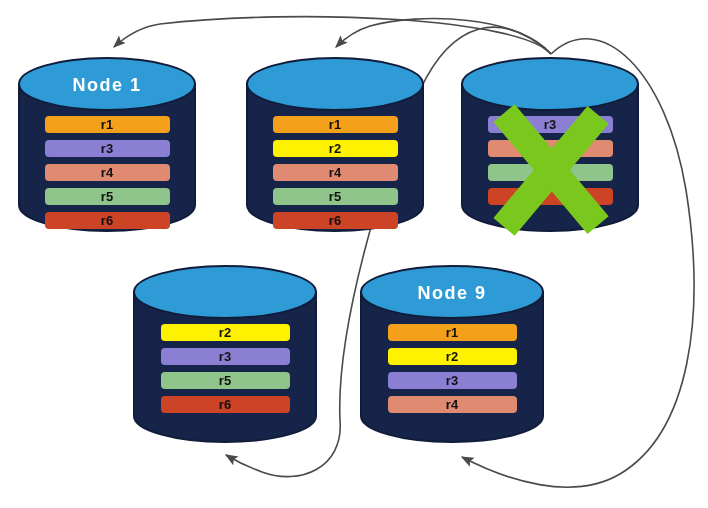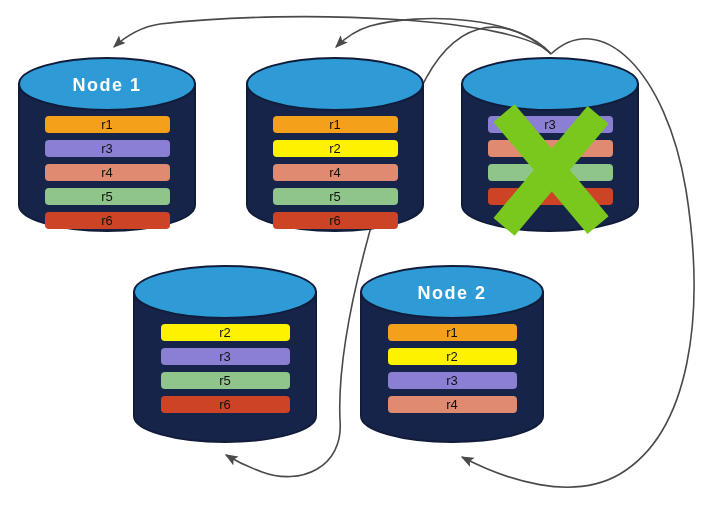--- a/index.html
+++ b/index.html
@@ -49,21 +49,21 @@
     position: absolute;
     left: 0;
     width: 100%;
   }
   .row {
     position: relative;
     margin: 0 auto;
     border-radius: 4px;
     text-align: center;
     color: #111111;
-    font-weight: normal;
+    font-weight: bold;
     font-size: 13px;
     line-height: 17px;
     height: 17px;
   }
   .row + .row {
     margin-top: 7px;
   }
   .x-overlay {
     position: absolute;
     pointer-events: none;
@@ -144,21 +144,21 @@
           <div class="row" style="background: rgb(139, 127, 212); width: 129px;">r3</div>
           <div class="row" style="background: rgb(143, 196, 138); width: 129px;">r5</div>
           <div class="row" style="background: rgb(204, 68, 37); width: 129px;">r6</div>
         </div>
       </div>
       <div class="node" style="left: 360px; top: 265px; width: 184px; height: 178px;">
         <svg class="node-svg" width="184" height="178" viewBox="0 0 184 178">
           <path d="M 1 27 L 1 151 A 91 26 0 0 0 183 151 L 183 27 Z" fill="#17244A" stroke="#101C3A" stroke-width="2"></path>
           <ellipse cx="92" cy="27" rx="91" ry="26" fill="#2E9BD6" stroke="#101C3A" stroke-width="2"></ellipse>
         </svg>
-        <div class="node-label" style="top: 18px;">Node  2</div>
+        <div class="node-label" style="top: 18px;">Node  9</div>
         <div class="rows" style="top: 59px;">
           <div class="row" style="background: rgb(245, 160, 26); width: 129px;">r1</div>
           <div class="row" style="background: rgb(255, 242, 0); width: 129px;">r2</div>
           <div class="row" style="background: rgb(139, 127, 212); width: 129px;">r3</div>
           <div class="row" style="background: rgb(224, 138, 114); width: 129px;">r4</div>
         </div>
       </div>
     </div>
 
 </div>

